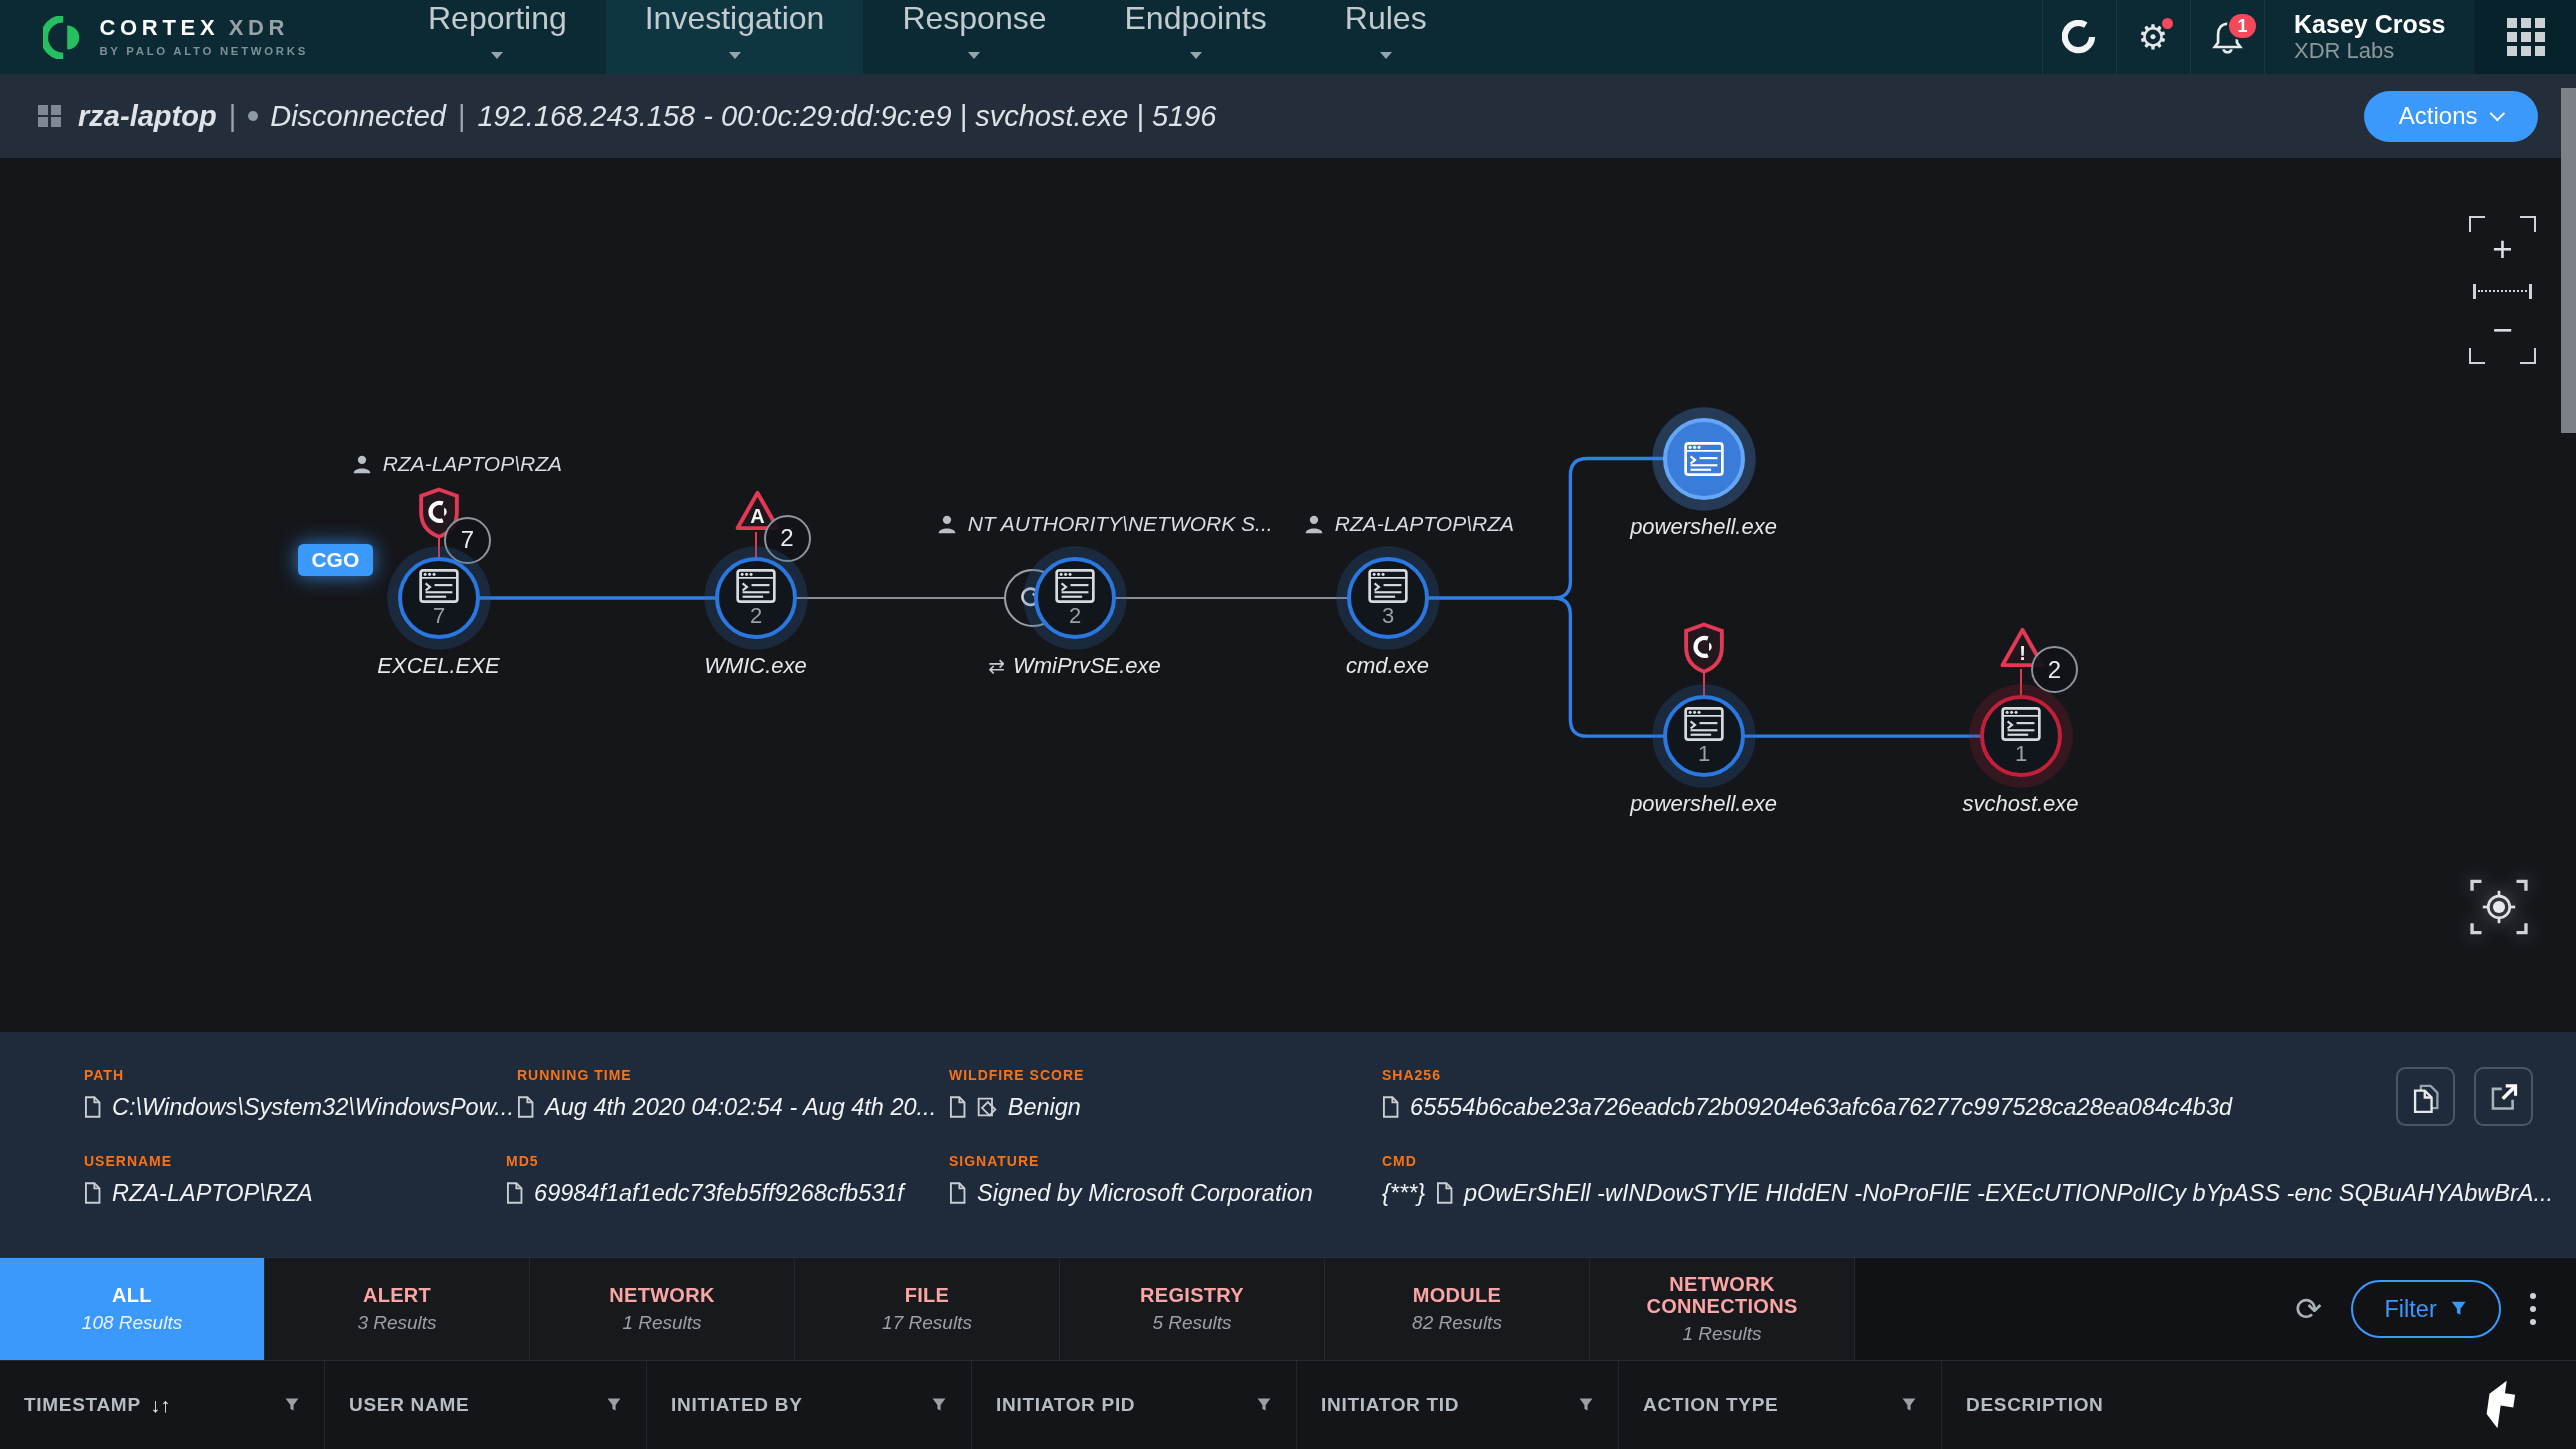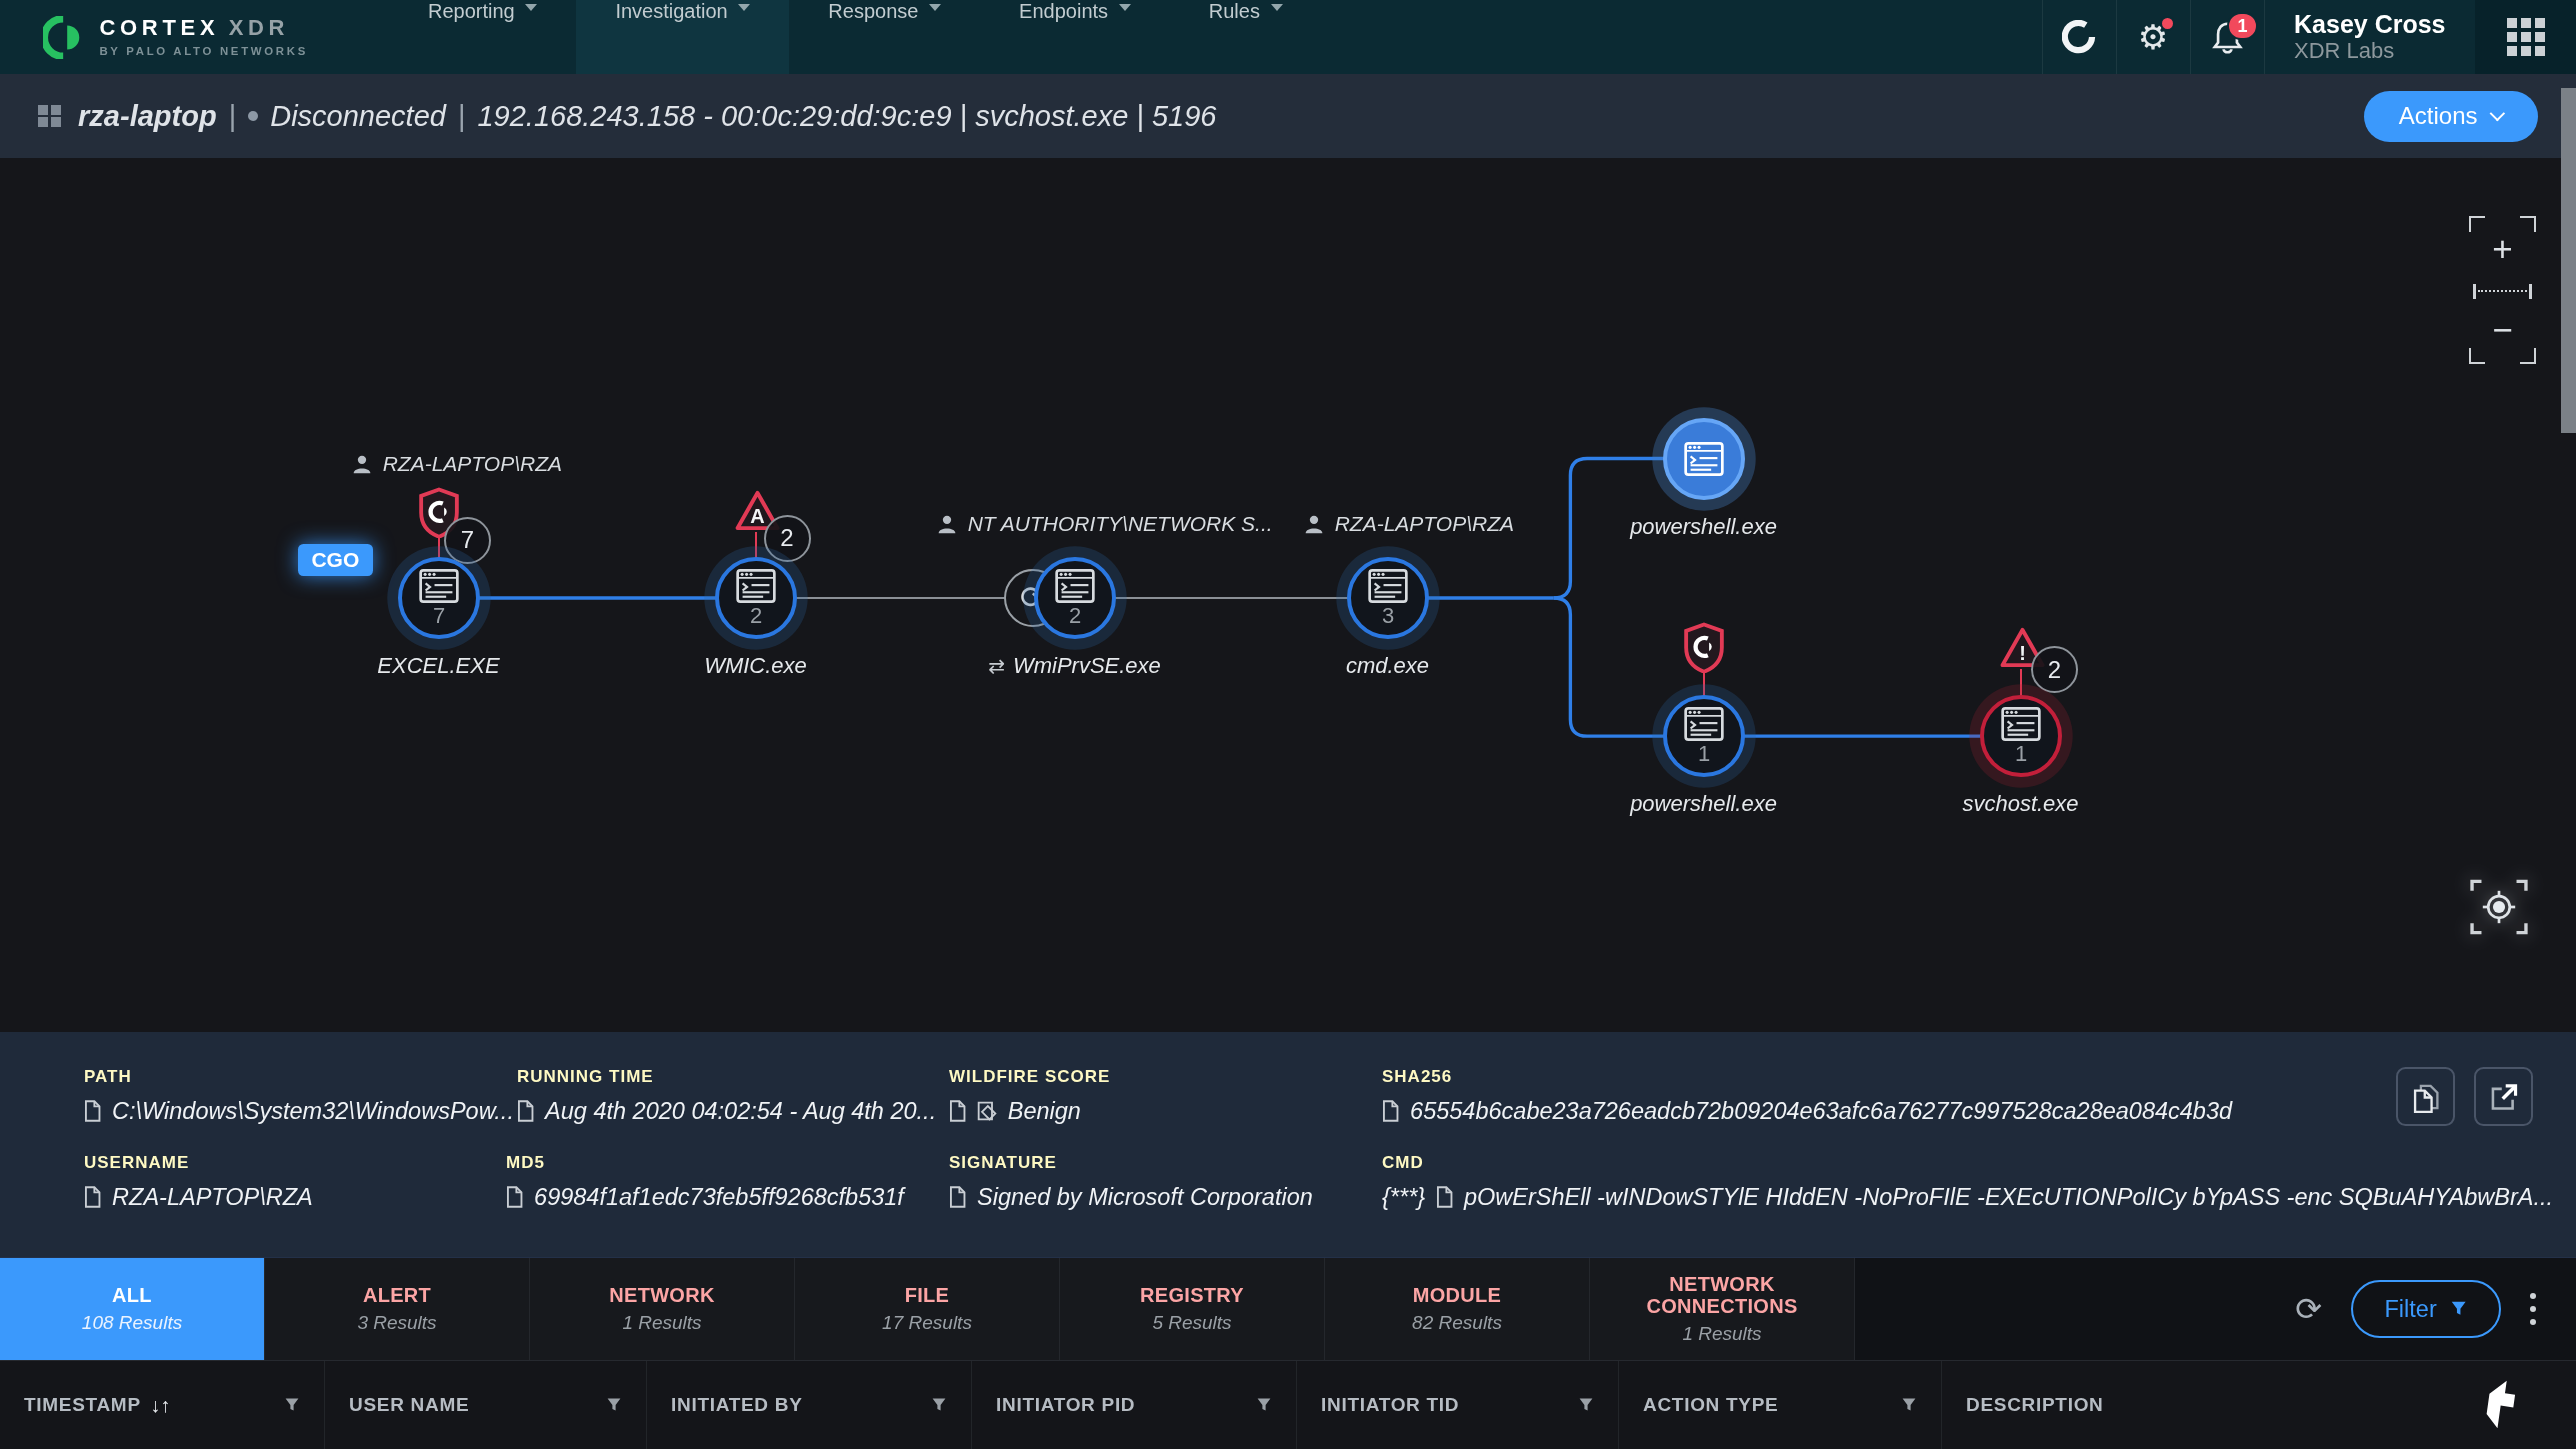--- a/index.html
+++ b/index.html
@@ -8,22 +8,22 @@
 
   
   .topnav { position:absolute; left:0; top:0; width:2576px; height:74px;
     background:#0b2a33; display:flex; align-items:center; }
   .brand { display:flex; align-items:center; gap:13.4px; margin-left:43px; }
   .brand-text { display:flex; flex-direction:column; }
   .brand-line { font-size:22px; font-weight:bold; letter-spacing:4.7px; line-height:1; }
   .brand-line .b1 { color:#ffffff; } .brand-line .b2 { color:#96a2a7; margin-left:9.4px; }
   .brand-tag { font-size:11.4px; font-weight:bold; color:#7e9197; letter-spacing:2.7px; margin-top:6px; }
   .nav { display:flex; margin-left:81px; height:74px; }
-  .nav-item { display:flex; align-items:flex-start; gap:10.7px; padding:0 39px; font-size:20px;
-    color:#c2ccd0; cursor:pointer; }
+  .nav-item { display:flex; align-items:center; gap:10.7px; padding:0 39px; font-size:32px;
+    color:#c2ccd0; cursor:pointer;flex-direction:column; }
   .nav-item.active { background:#0f3540; }
   .caret { width:0; height:0; border-left:6.7px solid transparent; border-right:6.7px solid transparent;
     border-top:7.4px solid #93a6ac; margin-top:4px; }
   .topnav-right { margin-left:auto; display:flex; align-items:stretch; height:74px; }
   .icon-cell { width:74px; display:flex; align-items:center; justify-content:center;
     border-left:0.7px solid rgba(255,255,255,0.07); position:relative; cursor:pointer; }
   .gear-glyph { font-size:34px; color:#e3e7ea; line-height:1; }
   .dot-badge { position:absolute; top:16px; right:14.8px; width:14.8px; height:14.8px; border-radius:50%;
     background:#f2495c; border:2.7px solid #0b2a33; }
   .bell-badge { position:absolute; top:12px; right:5.4px; min-width:31px; height:28px; border-radius:14.8px;
@@ -87,21 +87,21 @@
   .zoomer .ztick { width:2.7px; height:14.8px; background:#cfd3d7; }
   .zoomer .zdash { flex:1; border-top:2.7px dotted #cfd3d7; margin:0 2.7px; }
   .zoomer .zminus { position:absolute; bottom:17.4px; width:100%; text-align:center; font-size:35px; line-height:1; cursor:pointer; }
   .locate { position:absolute; right:46px; bottom:94px; width:62px; height:62px; cursor:pointer;
     filter:drop-shadow(0 0 9.4px rgba(230,235,240,0.45)); }
   .scroll-thumb { position:absolute; right:0; top:-70px; width:14.8px; height:345px; background:#7b8187; }
 
   
   .details { position:absolute; left:0; top:1032px; width:2576px; height:225px; background:#1f2a3a; }
   .field { position:absolute; }
-  .f-label { font-size:17px; font-weight:bold; color:#fef9c3; letter-spacing:1px; }
+  .f-label { font-size:14px; font-weight:bold; color:#f97316; letter-spacing:1px; }
   .f-value { margin-top:10.7px; display:flex; align-items:center; gap:10.7px;
     font-size:23.5px; font-style:italic; color:#f0f3f6; white-space:nowrap; }
   .panel-btns { position:absolute; right:43px; top:35px; display:flex; gap:19px; }
   .pbtn { width:59px; height:59px; border-radius:9.4px; border:2px solid #4a5568;
     display:flex; align-items:center; justify-content:center; cursor:pointer; }
 
   
   .tabsbar { position:absolute; left:0; top:1257px; width:2576px; height:103px; background:#101216;
     border-top:1.3px solid #233048; display:flex; align-items:stretch; }
   .tab { width:265px; background:#17191d; border-right:1.3px solid #24272c; display:flex; flex-direction:column;

